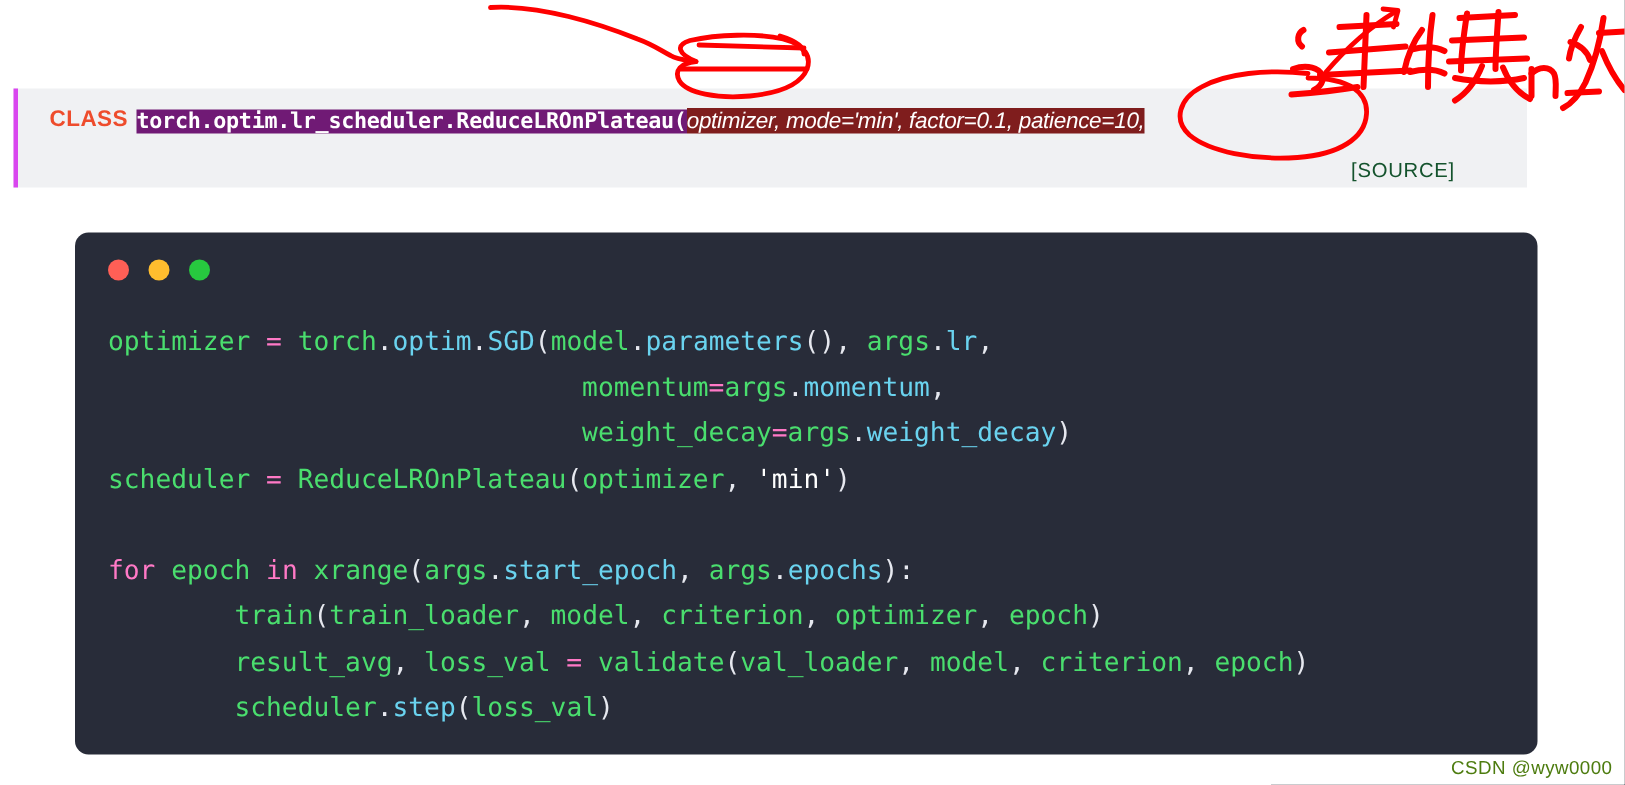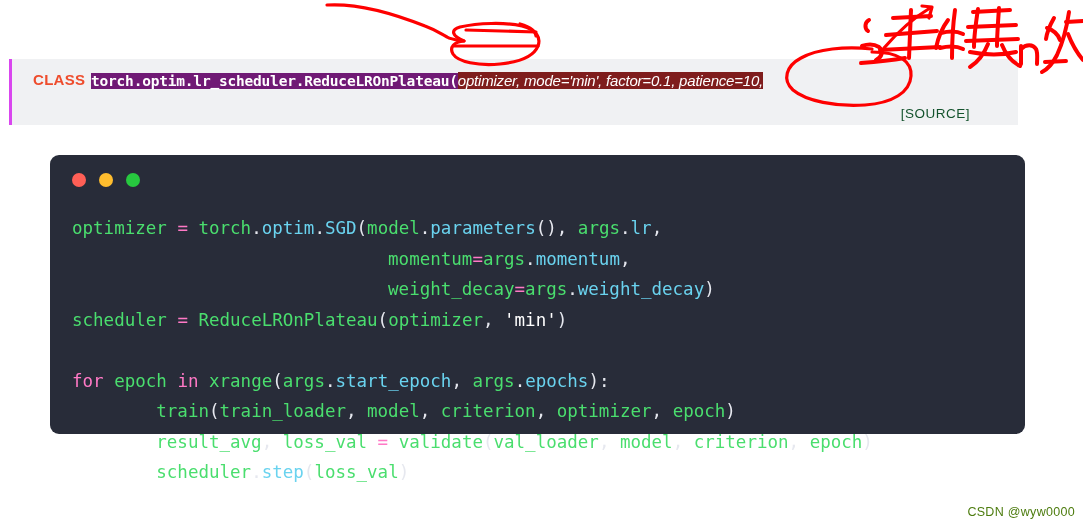--- a/index.html
+++ b/index.html
@@ -77,21 +77,21 @@
     letter-spacing: 0.5px;
     margin-top: 15px;
   }
 
   
   #code-card {
     position: absolute;
     left: 50px;
     top: 155px;
     width: 975px;
-    height: 279px;
+    height: 348px;
     background: #282c39;
     border-radius: 9px;
   }
   #window-dots {
     position: absolute;
     left: 22px;
     top: 18px;
     display: flex;
     gap: 13px;
   }

